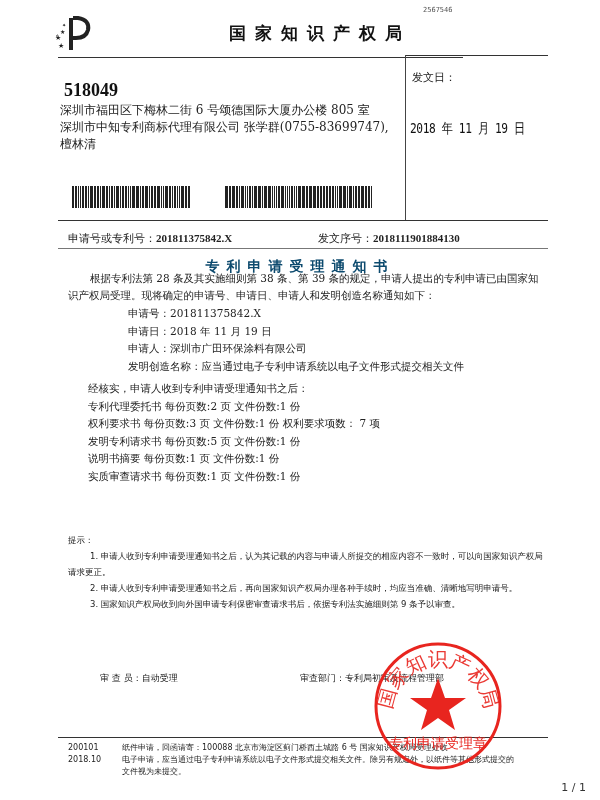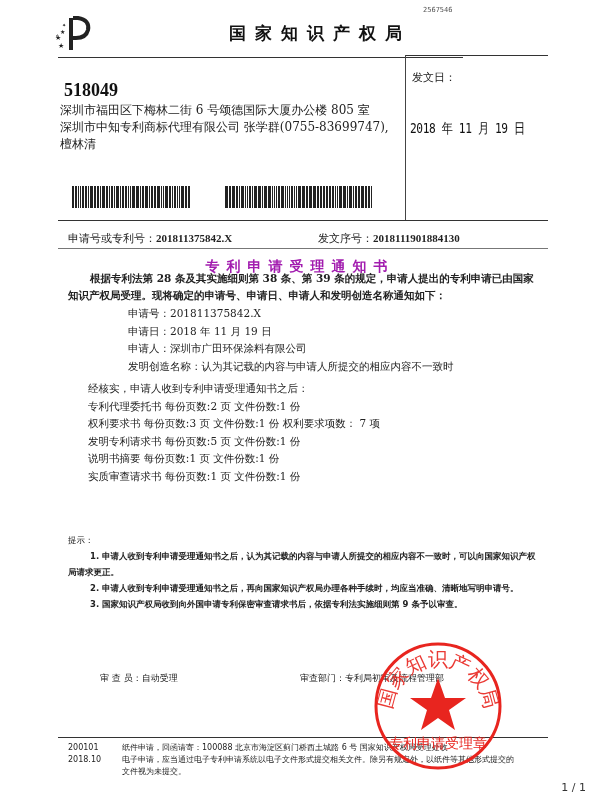--- a/index.html
+++ b/index.html
@@ -15,23 +15,23 @@
   .postcode { left:64px; top:80px; font-size:18px; font-weight:bold; font-family:"Liberation Serif", serif; color:#111; }
   .addr { left:60px; width:340px; text-align:left; font-size:12px; line-height:17px; top:102px; color:#222; }
   .issue-label { left:412px; top:70px; font-size:11px; font-family:"DejaVu Sans", sans-serif; color:#222; }
   .issue-date { left:410px; top:120px; font-size:14px; font-family:"DejaVu Sans Mono", monospace; color:#111; transform:scaleX(0.8); transform-origin:left; letter-spacing:-0.5px; }
   .barcode { top:186px; height:22px; }
   .barcode span { display:inline-block; height:100%; background:#222; margin-right:1px; vertical-align:top; }
   .appno-row { left:68px; top:231px; font-size:11px; color:#222; }
   .appno-row b, .serial-row b { font-family:"Liberation Serif", serif; font-weight:bold; }
   .serial-row { left:318px; top:231px; font-size:11px; color:#222; }
   .notice-title { left:0; width:600px; text-align:center; top:258px; font-size:14px; font-weight:bold; letter-spacing:7px;
-                  font-family:"DejaVu Sans", sans-serif; color:#a21caf; }
+                  font-family:"DejaVu Sans", sans-serif; color:#0c4a6e; }
   .body-text { left:68px; width:472px; font-size:10.5px; line-height:17px; color:#222; }
-  .indent { text-indent:22px;font-weight:bold; }
+  .indent { text-indent:22px; }
   .fields { left:88px; top:305px; font-size:10.5px; line-height:17.5px;margin-left:40px; }
   .files { left:88px; top:380px; font-size:10.5px; line-height:17.6px; }
   .hints { left:68px; top:532px; width:475px; font-size:8.5px; line-height:16px; color:#222; font-family:"DejaVu Sans", sans-serif; }
   .hints p { margin:0; }
   .sig { top:672px; font-size:9px; font-family:"DejaVu Sans", sans-serif; color:#222; }
   .footer { top:742px; font-size:8px; line-height:12px; color:#222; font-family:"DejaVu Sans", sans-serif; }
   .page-num { right:14px; top:781px; font-size:11px; font-family:"DejaVu Sans", sans-serif; color:#333; }
   .stamp { left:372px; top:640px; width:132px; height:132px; }
 </style>
 </head>
@@ -74,21 +74,21 @@
   <span>发文序号：</span><b>2018111901884130</b>
 </div>
 
 <div class="abs notice-title">专利申请受理通知书</div>
 <div class="abs body-text indent" style="top:270px;">根据专利法第 28 条及其实施细则第 38 条、第 39 条的规定，申请人提出的专利申请已由国家知识产权局受理。现将确定的申请号、申请日、申请人和发明创造名称通知如下：</div>
 
 <div class="abs fields">
   <div><span>申请号：</span><span>201811375842.X</span></div>
   <div><span>申请日：</span><span>2018 年 11 月 19 日</span></div>
   <div><span>申请人：</span><span>深圳市广田环保涂料有限公司</span></div>
-  <div><span>发明创造名称：</span><span>认为其记载的内容与申请人所提交的相应内容不一致时</span></div>
+  <div><span>发明创造名称：</span><span>应当通过电子专利申请系统以电子文件形式提交相关文件</span></div>
 </div>
 
 <div class="abs files">
   <div>经核实，申请人收到专利申请受理通知书之后：</div>
   <div><span>专利代理委托书</span> <span>每份页数:2 页</span> <span>文件份数:1 份</span></div>
   <div><span>权利要求书</span> <span>每份页数:3 页</span> <span>文件份数:1 份</span> <span>权利要求项数：  7 项</span></div>
   <div><span>发明专利请求书</span> <span>每份页数:5 页</span> <span>文件份数:1 份</span></div>
   <div><span>说明书摘要</span> <span>每份页数:1 页</span> <span>文件份数:1 份</span></div>
   <div><span>实质审查请求书</span> <span>每份页数:1 页</span> <span>文件份数:1 份</span></div>
 </div>

